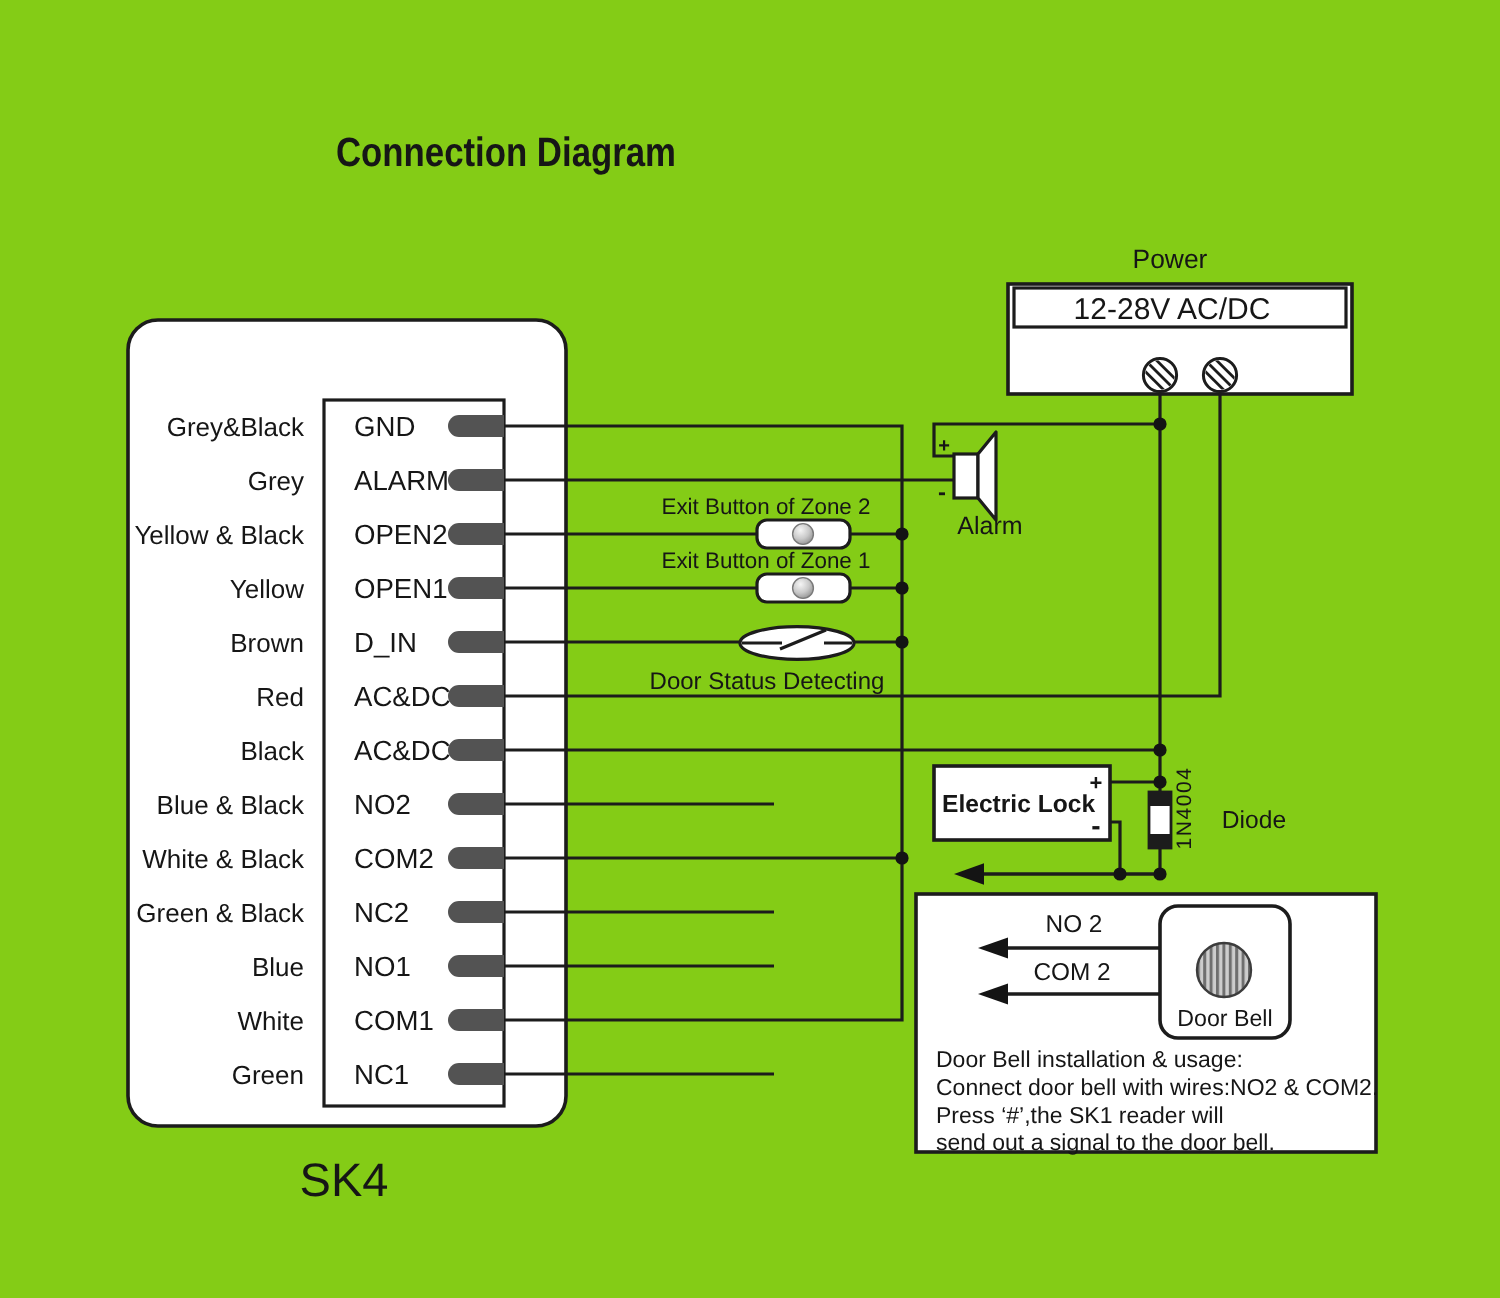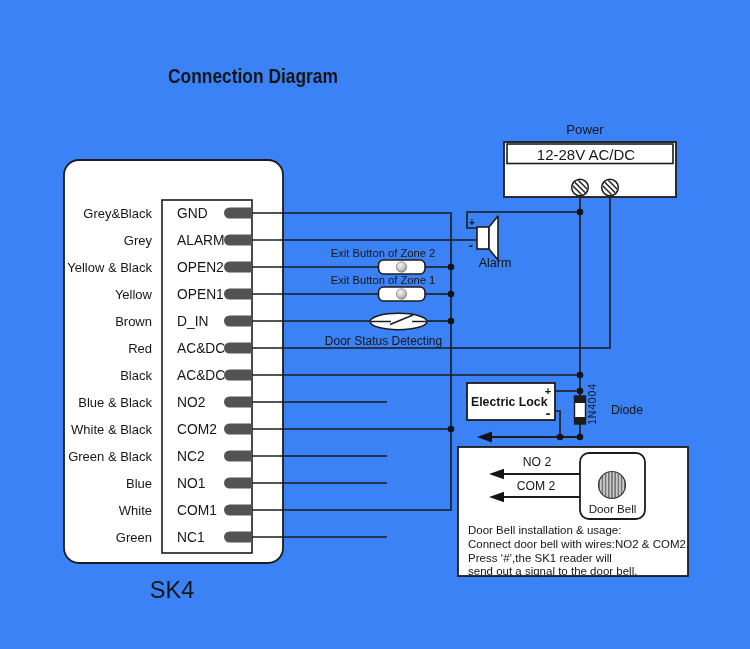--- a/index.html
+++ b/index.html
@@ -1,16 +1,16 @@
 <!DOCTYPE html>
 <html><head>
 <meta charset="utf-8">
 <style>
   html,body{margin:0;padding:0;background:#fff;}
-  .stage{position:relative;width:750px;height:649px;background:#3b82f6;overflow:hidden;}
+  .stage{position:relative;width:750px;height:649px;background:#84cc16;overflow:hidden;}
   svg{display:block;}
   text{font-family:"Liberation Sans","DejaVu Sans",sans-serif;fill:#161616;}
   .w  {stroke:#1c1c1c;stroke-width:1.6;fill:none;}
   .w2 {stroke:#1c1c1c;stroke-width:1.8;fill:none;}
   .box {stroke:#1c1c1c;stroke-width:1.8;fill:#fff;}
   .boxthin {stroke:#1c1c1c;stroke-width:1.6;fill:#fff;}
   .pill{fill:#535353;}
   .dot{fill:#141414;}
   .ah{fill:#141414;stroke:none;}
   .wlab{font-size:13px;text-anchor:end;}

